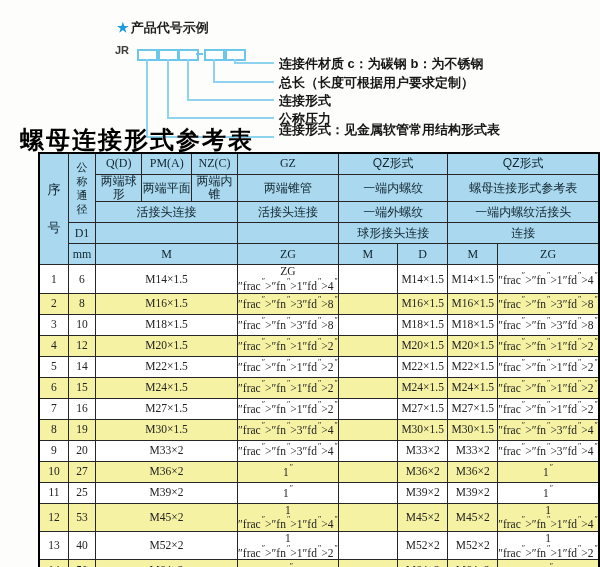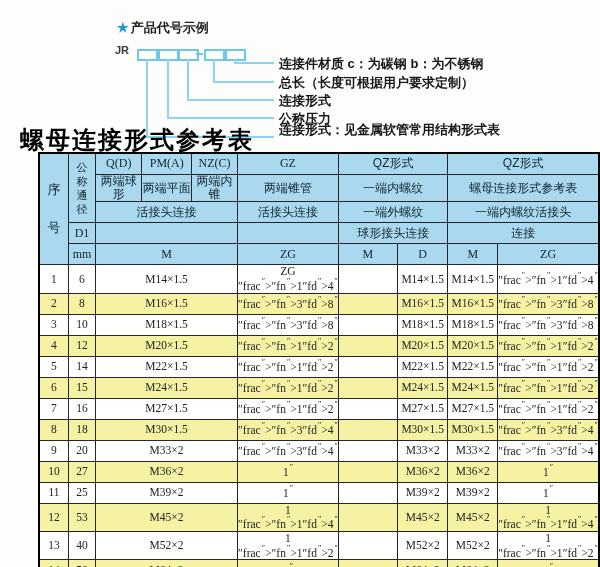--- a/index.html
+++ b/index.html
@@ -201,21 +201,21 @@
           <td>16</td>
           <td colspan="3">M27×1.5</td>
           <td><span class="&lt;span">″</span>frac<span class="inch">″</span>&gt;<span class="&lt;span">″</span>fn<span class="inch">″</span>&gt;1<span class="&lt;span">″</span>fd<span class="inch">″</span>&gt;2<span class="inch">″</span></td>
           <td></td>
           <td>M27×1.5</td>
           <td>M27×1.5</td>
           <td><span class="&lt;span">″</span>frac<span class="inch">″</span>&gt;<span class="&lt;span">″</span>fn<span class="inch">″</span>&gt;1<span class="&lt;span">″</span>fd<span class="inch">″</span>&gt;2<span class="inch">″</span></td>
         </tr>
         <tr class="alt">
           <td>8</td>
-          <td>18</td>
+          <td>19</td>
           <td colspan="3">M30×1.5</td>
           <td><span class="&lt;span">″</span>frac<span class="inch">″</span>&gt;<span class="&lt;span">″</span>fn<span class="inch">″</span>&gt;3<span class="&lt;span">″</span>fd<span class="inch">″</span>&gt;4<span class="inch">″</span></td>
           <td></td>
           <td>M30×1.5</td>
           <td>M30×1.5</td>
           <td><span class="&lt;span">″</span>frac<span class="inch">″</span>&gt;<span class="&lt;span">″</span>fn<span class="inch">″</span>&gt;3<span class="&lt;span">″</span>fd<span class="inch">″</span>&gt;4<span class="inch">″</span></td>
         </tr>
         <tr>
           <td>9</td>
           <td>20</td>

